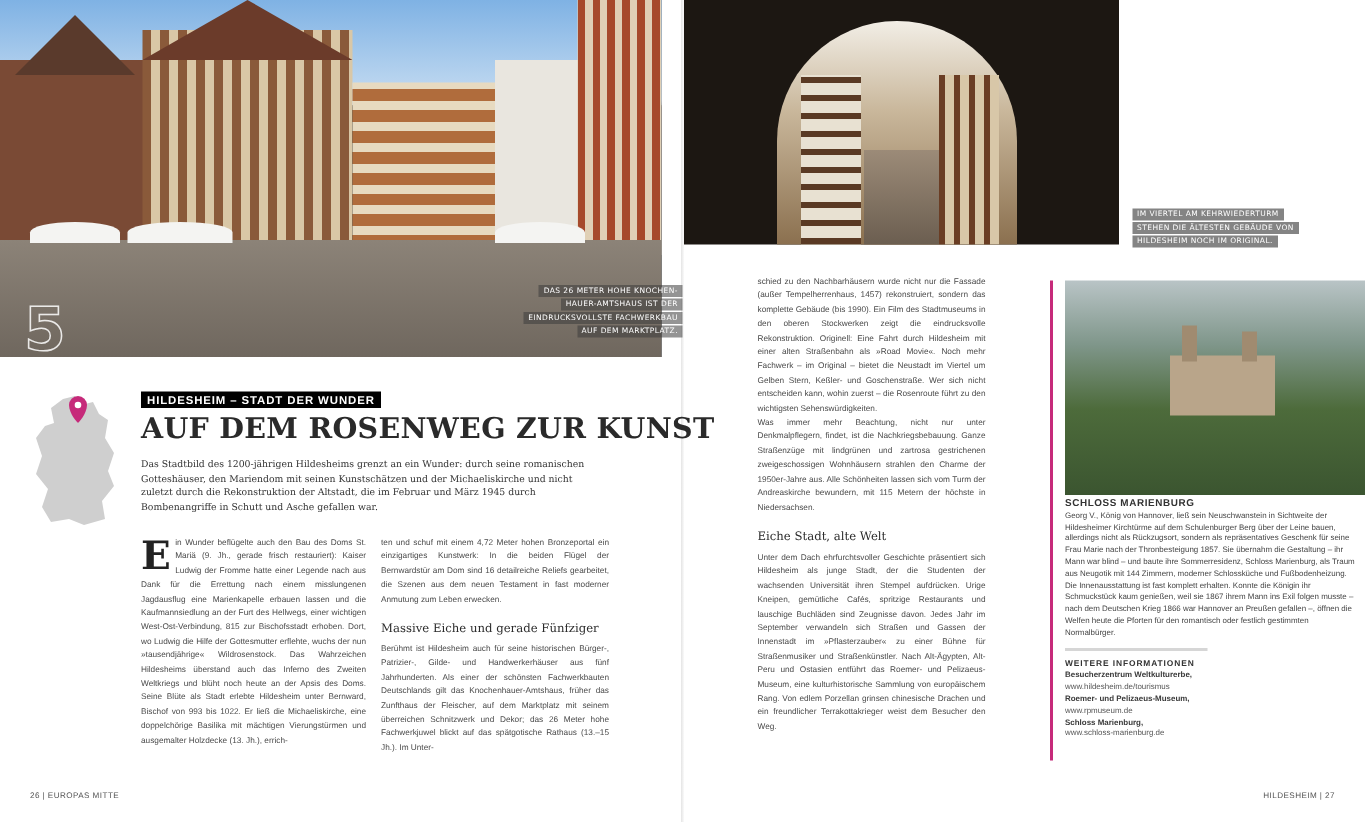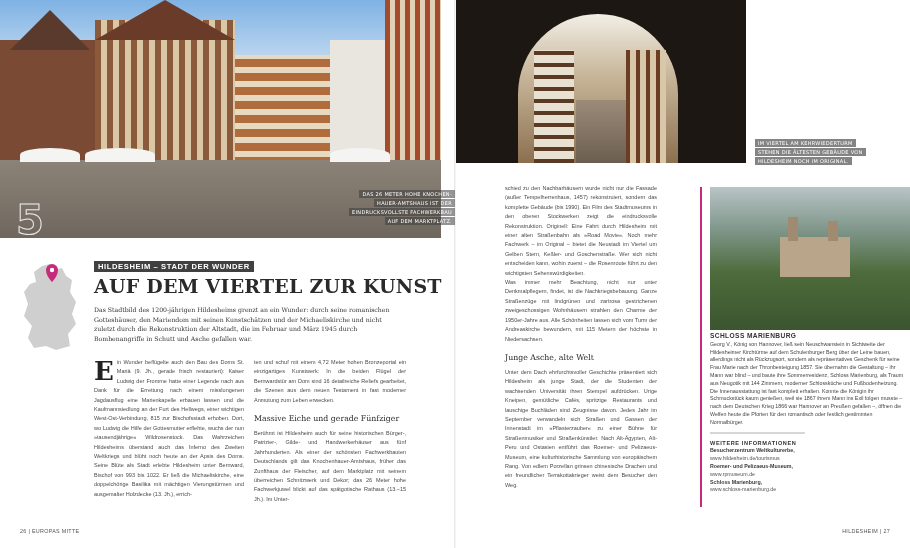--- a/index.html
+++ b/index.html
@@ -42,21 +42,21 @@
   .big-number { position:absolute; left: 16px; top: 200px; font-family: "DejaVu Sans", sans-serif; font-size: 40px; font-weight: bold; color: transparent; -webkit-text-stroke: 1px rgba(255,255,255,0.85); line-height: 1; }
 
   .caption-box { position:absolute; font-size: 5px; letter-spacing: .3px; color:#fff; text-transform: uppercase; line-height: 8px; text-align:right; }
   .caption-box span { display:inline-block; background: rgba(60,60,60,0.55); padding: 0 3px; margin-bottom:1px; white-space: nowrap; }
   .cap-market { right: 455px; top: 190px; width: 130px; }
   .cap-alley { left: 755px; top: 139px; width: 150px; text-align:left; }
   .cap-alley span { background: rgba(110,110,110,0.85); }
 
   
   .map { position:absolute; left: 20px; top: 262px; width: 60px; height: 90px; }
-  .kicker { position:absolute; left: 94px; top: 261px; background:#404040; color:#fff; font-family:"Liberation Sans",sans-serif; font-weight:bold; font-size: 7.6px; letter-spacing: .6px; padding: 1px 4px; text-transform: uppercase; }
+  .kicker { position:absolute; left: 94px; top: 261px; background:#000000; color:#fff; font-family:"Liberation Sans",sans-serif; font-weight:bold; font-size: 7.6px; letter-spacing: .6px; padding: 1px 4px; text-transform: uppercase; }
   .headline { position:absolute; left: 94px; top: 275px; font-family:"DejaVu Serif",serif; font-size: 19px; color:#2a2a2a; letter-spacing: .2px; white-space:nowrap; }
   .intro { position:absolute; left: 94px; top: 305px; width: 300px; font-family:"DejaVu Serif",serif; font-size: 6.2px; line-height: 9.6px; color:#333; }
 
   .col { position:absolute; font-family:"Liberation Sans",sans-serif; font-size: 5.5px; line-height: 9.4px; color:#4a4a4a; text-align: justify; }
   .col-1 { left: 94px; top: 358px; width: 150px; }
   .col-2 { left: 254px; top: 358px; width: 152px; }
   .col-3 { left: 505px; top: 184px; width: 152px; }
   .dropcap { float:left; font-family:"DejaVu Serif",serif; font-size: 26px; line-height: 22px; margin: 2px 3px 0 0; color:#222; font-weight: bold; }
   .subhead { font-family:"DejaVu Serif",serif; font-size: 7.8px; font-weight: normal; color:#2a2a2a; margin: 9px 0 5px; line-height: 10px; }
 
@@ -113,38 +113,38 @@
     <span>HILDESHEIM NOCH IM ORIGINAL.</span>
   </div>
 
   <svg class="map" viewBox="0 0 60 90">
     <path d="M22 4 L30 2 L34 8 L42 6 L46 14 L52 18 L50 30 L56 40 L52 52 L56 62 L48 72 L50 84 L36 88 L26 84 L14 86 L8 76 L12 64 L4 54 L8 42 L4 30 L10 22 L16 20 L14 10 Z" fill="#cfcfcf"></path>
     <path d="M26 8 a6 6 0 1 1 12 0 c0 6 -6 12 -6 12 c0 0 -6 -6 -6 -12 z" fill="#c62a7a"></path>
     <circle cx="32" cy="8" r="2.2" fill="#fff"></circle>
   </svg>
 
   <div class="kicker">HILDESHEIM – STADT DER WUNDER</div>
-  <h1 class="headline">AUF DEM VIERTEL ZUR KUNST</h1>
+  <h1 class="headline">AUF DEM ROSENWEG ZUR KUNST</h1>
   <p class="intro">Das Stadtbild des 1200-jährigen Hildesheims grenzt an ein Wunder: durch seine romanischen Gotteshäuser, den Mariendom mit seinen Kunstschätzen und der Michaeliskirche und nicht zuletzt durch die Rekonstruktion der Altstadt, die im Februar und März 1945 durch Bombenangriffe in Schutt und Asche gefallen war.</p>
 
   <div class="col col-1">
     <span class="dropcap">E</span>
     <span>in Wunder beflügelte auch den Bau des Doms St. Mariä (9. Jh., gerade frisch restauriert): Kaiser Ludwig der Fromme hatte einer Legende nach aus Dank für die Errettung nach einem misslungenen Jagdausflug eine Marienkapelle erbauen lassen und die Kaufmannsiedlung an der Furt des Hellwegs, einer wichtigen West-Ost-Verbindung, 815 zur Bischofsstadt erhoben. Dort, wo Ludwig die Hilfe der Gottesmutter erflehte, wuchs der nun »tausendjährige« Wildrosenstock. Das Wahrzeichen Hildesheims überstand auch das Inferno des Zweiten Weltkriegs und blüht noch heute an der Apsis des Doms. Seine Blüte als Stadt erlebte Hildesheim unter Bernward, Bischof von 993 bis 1022. Er ließ die Michaeliskirche, eine doppelchörige Basilika mit mächtigen Vierungstürmen und ausgemalter Holzdecke (13. Jh.), errich-</span>
   </div>
 
   <div class="col col-2">
     <p>ten und schuf mit einem 4,72 Meter hohen Bronzeportal ein einzigartiges Kunstwerk: In die beiden Flügel der Bernwardstür am Dom sind 16 detailreiche Reliefs gearbeitet, die Szenen aus dem neuen Testament in fast moderner Anmutung zum Leben erwecken.</p>
     <h3 class="subhead">Massive Eiche und gerade Fünfziger</h3>
     <p>Berühmt ist Hildesheim auch für seine historischen Bürger-, Patrizier-, Gilde- und Handwerkerhäuser aus fünf Jahrhunderten. Als einer der schönsten Fachwerkbauten Deutschlands gilt das Knochenhauer-Amtshaus, früher das Zunfthaus der Fleischer, auf dem Marktplatz mit seinem überreichen Schnitzwerk und Dekor; das 26 Meter hohe Fachwerkjuwel blickt auf das spätgotische Rathaus (13.–15 Jh.). Im Unter-</p>
   </div>
 
   <div class="col col-3">
     <p>schied zu den Nachbarhäusern wurde nicht nur die Fassade (außer Tempelherrenhaus, 1457) rekonstruiert, sondern das komplette Gebäude (bis 1990). Ein Film des Stadtmuseums in den oberen Stockwerken zeigt die eindrucksvolle Rekonstruktion. Originell: Eine Fahrt durch Hildesheim mit einer alten Straßenbahn als »Road Movie«. Noch mehr Fachwerk – im Original – bietet die Neustadt im Viertel um Gelben Stern, Keßler- und Goschenstraße. Wer sich nicht entscheiden kann, wohin zuerst – die Rosenroute führt zu den wichtigsten Sehenswürdigkeiten.</p>
     <p>Was immer mehr Beachtung, nicht nur unter Denkmalpflegern, findet, ist die Nachkriegsbebauung. Ganze Straßenzüge mit lindgrünen und zartrosa gestrichenen zweigeschossigen Wohnhäusern strahlen den Charme der 1950er-Jahre aus. Alle Schönheiten lassen sich vom Turm der Andreaskirche bewundern, mit 115 Metern der höchste in Niedersachsen.</p>
-    <h3 class="subhead">Junge Asche, alte Welt</h3>
+    <h3 class="subhead">Eiche Stadt, alte Welt</h3>
     <p>Unter dem Dach ehrfurchtsvoller Geschichte präsentiert sich Hildesheim als junge Stadt, der die Studenten der wachsenden Universität ihren Stempel aufdrücken. Urige Kneipen, gemütliche Cafés, spritzige Restaurants und lauschige Buchläden sind Zeugnisse davon. Jedes Jahr im September verwandeln sich Straßen und Gassen der Innenstadt im »Pflasterzauber« zu einer Bühne für Straßenmusiker und Straßenkünstler. Nach Alt-Ägypten, Alt-Peru und Ostasien entführt das Roemer- und Pelizaeus-Museum, eine kulturhistorische Sammlung von europäischem Rang. Von edlem Porzellan grinsen chinesische Drachen und ein freundlicher Terrakottakrieger weist dem Besucher den Weg.</p>
   </div>
 
   <div class="sidebar"></div>
   <div class="photo photo-castle">
     <div class="castle"></div>
       <div class="t1"></div>
       <div class="t2"></div>
   </div>
   <div class="side-text">

